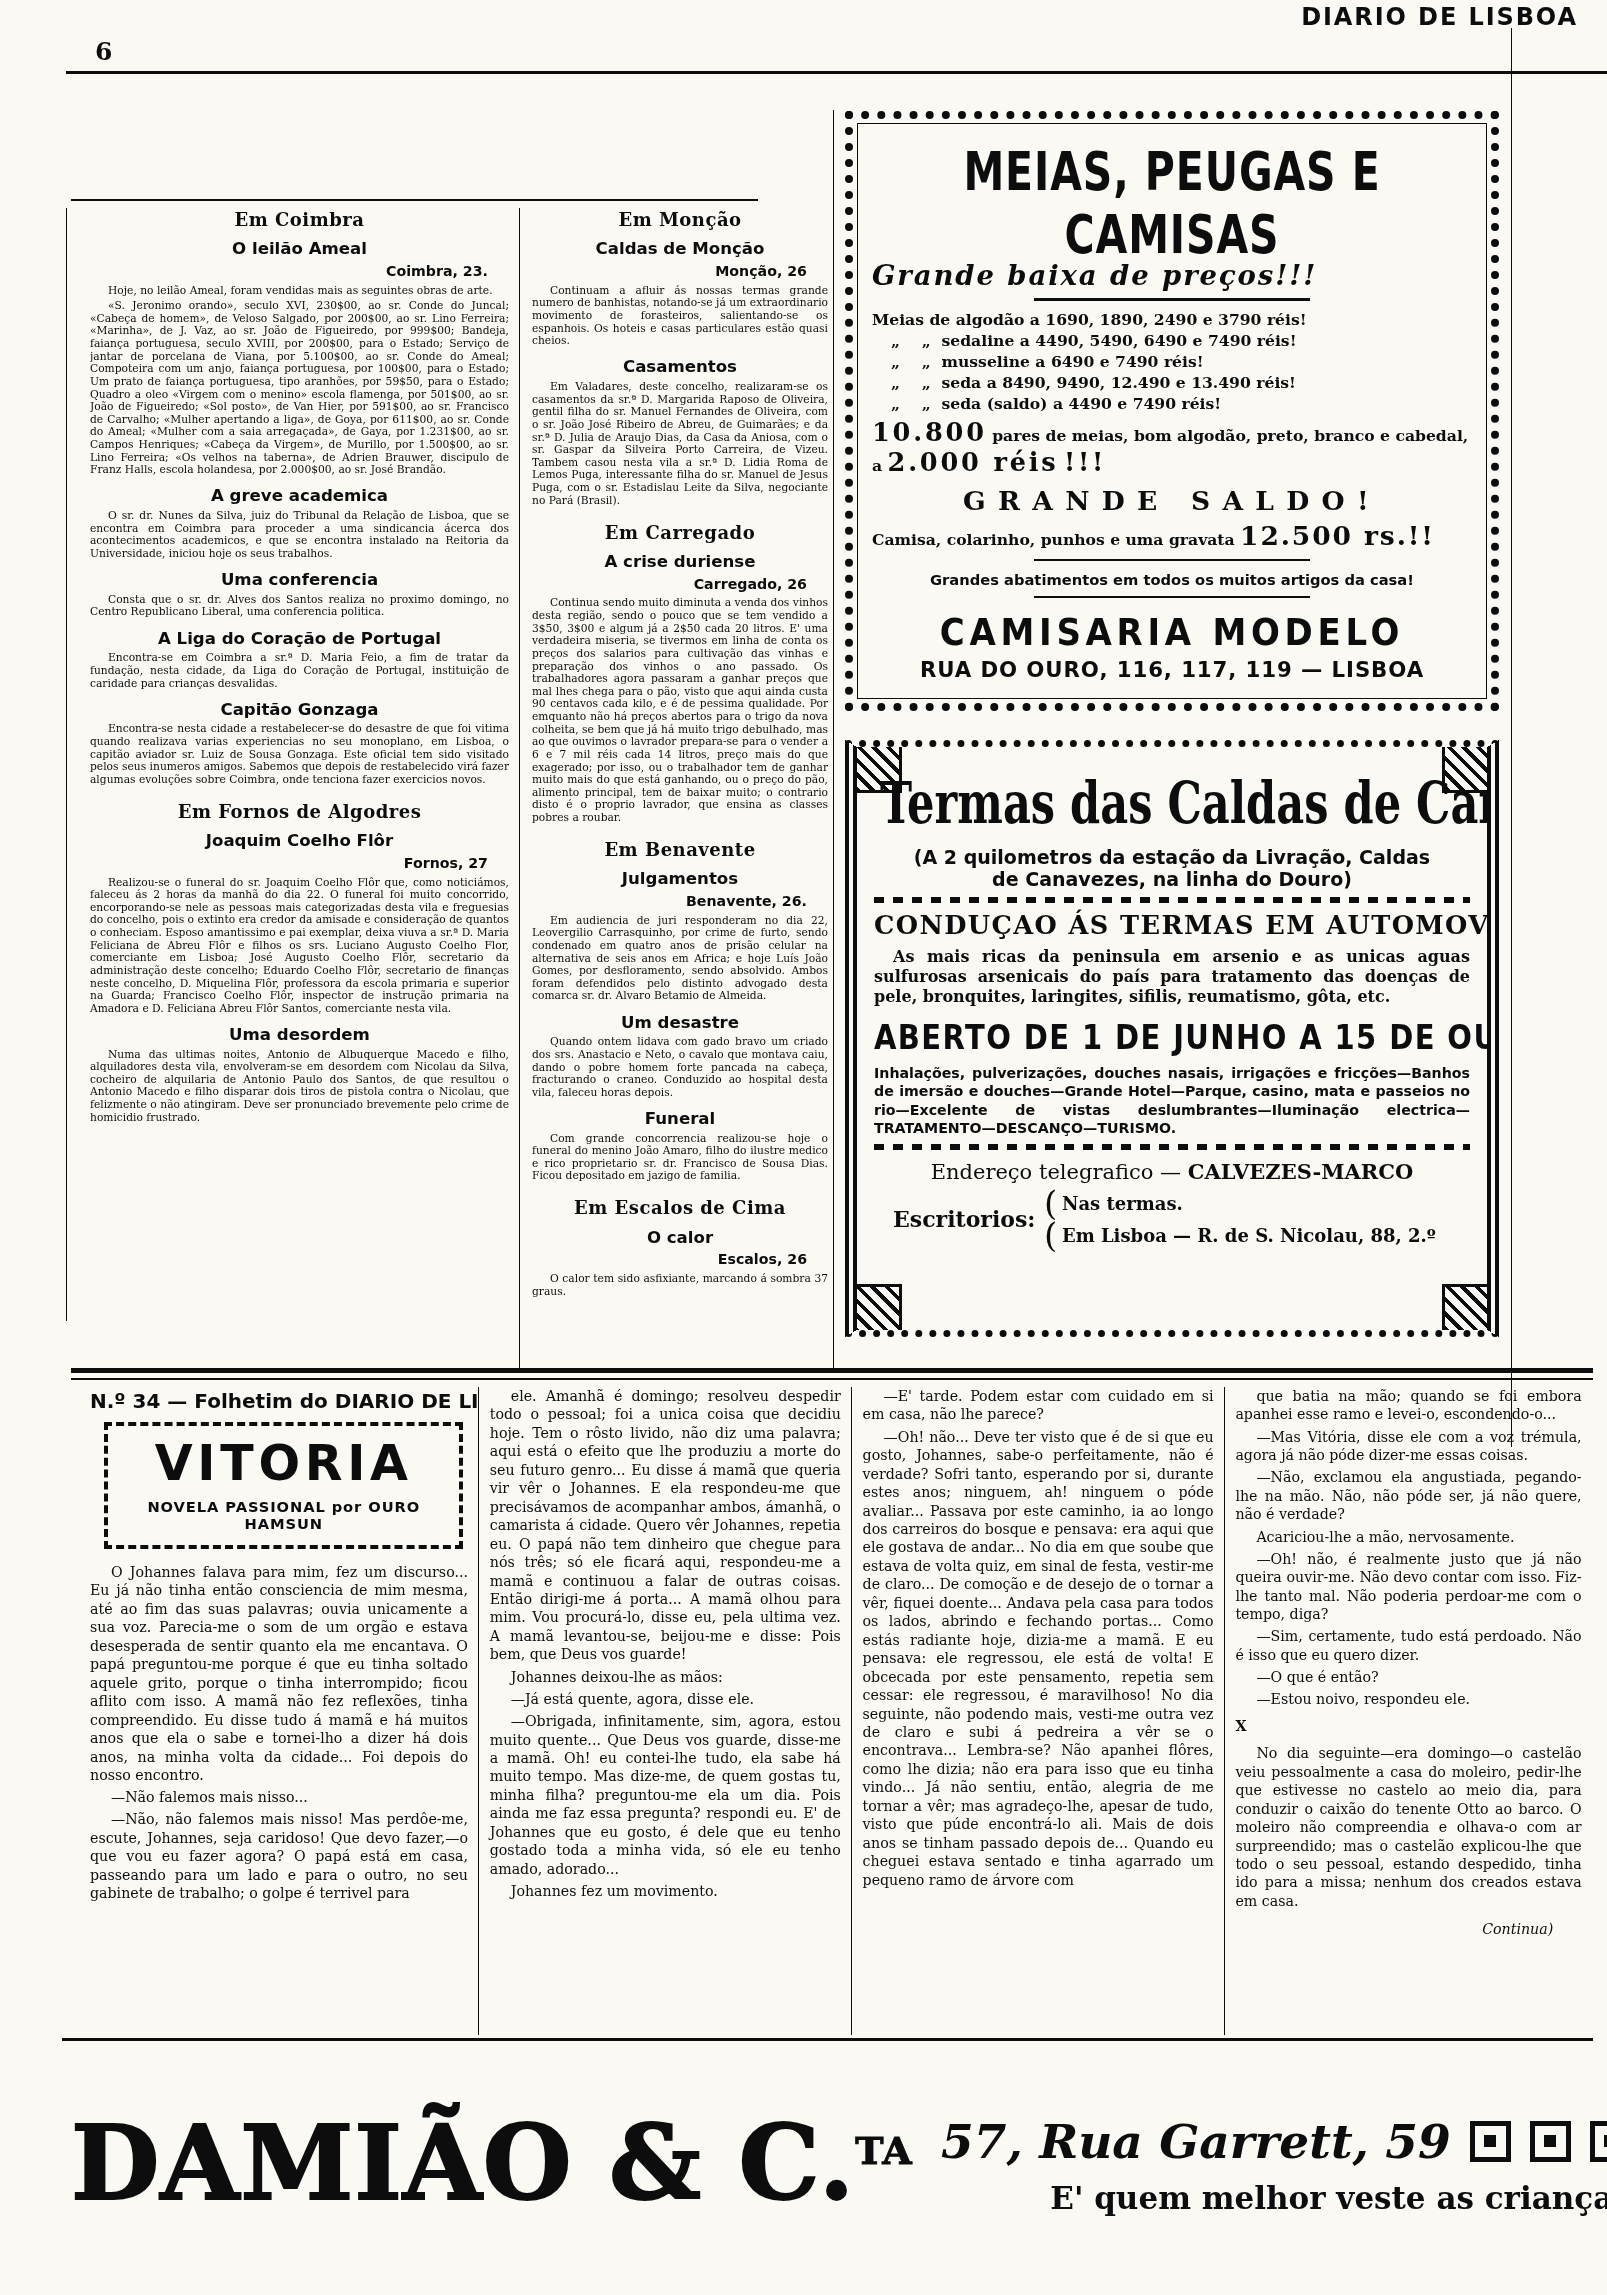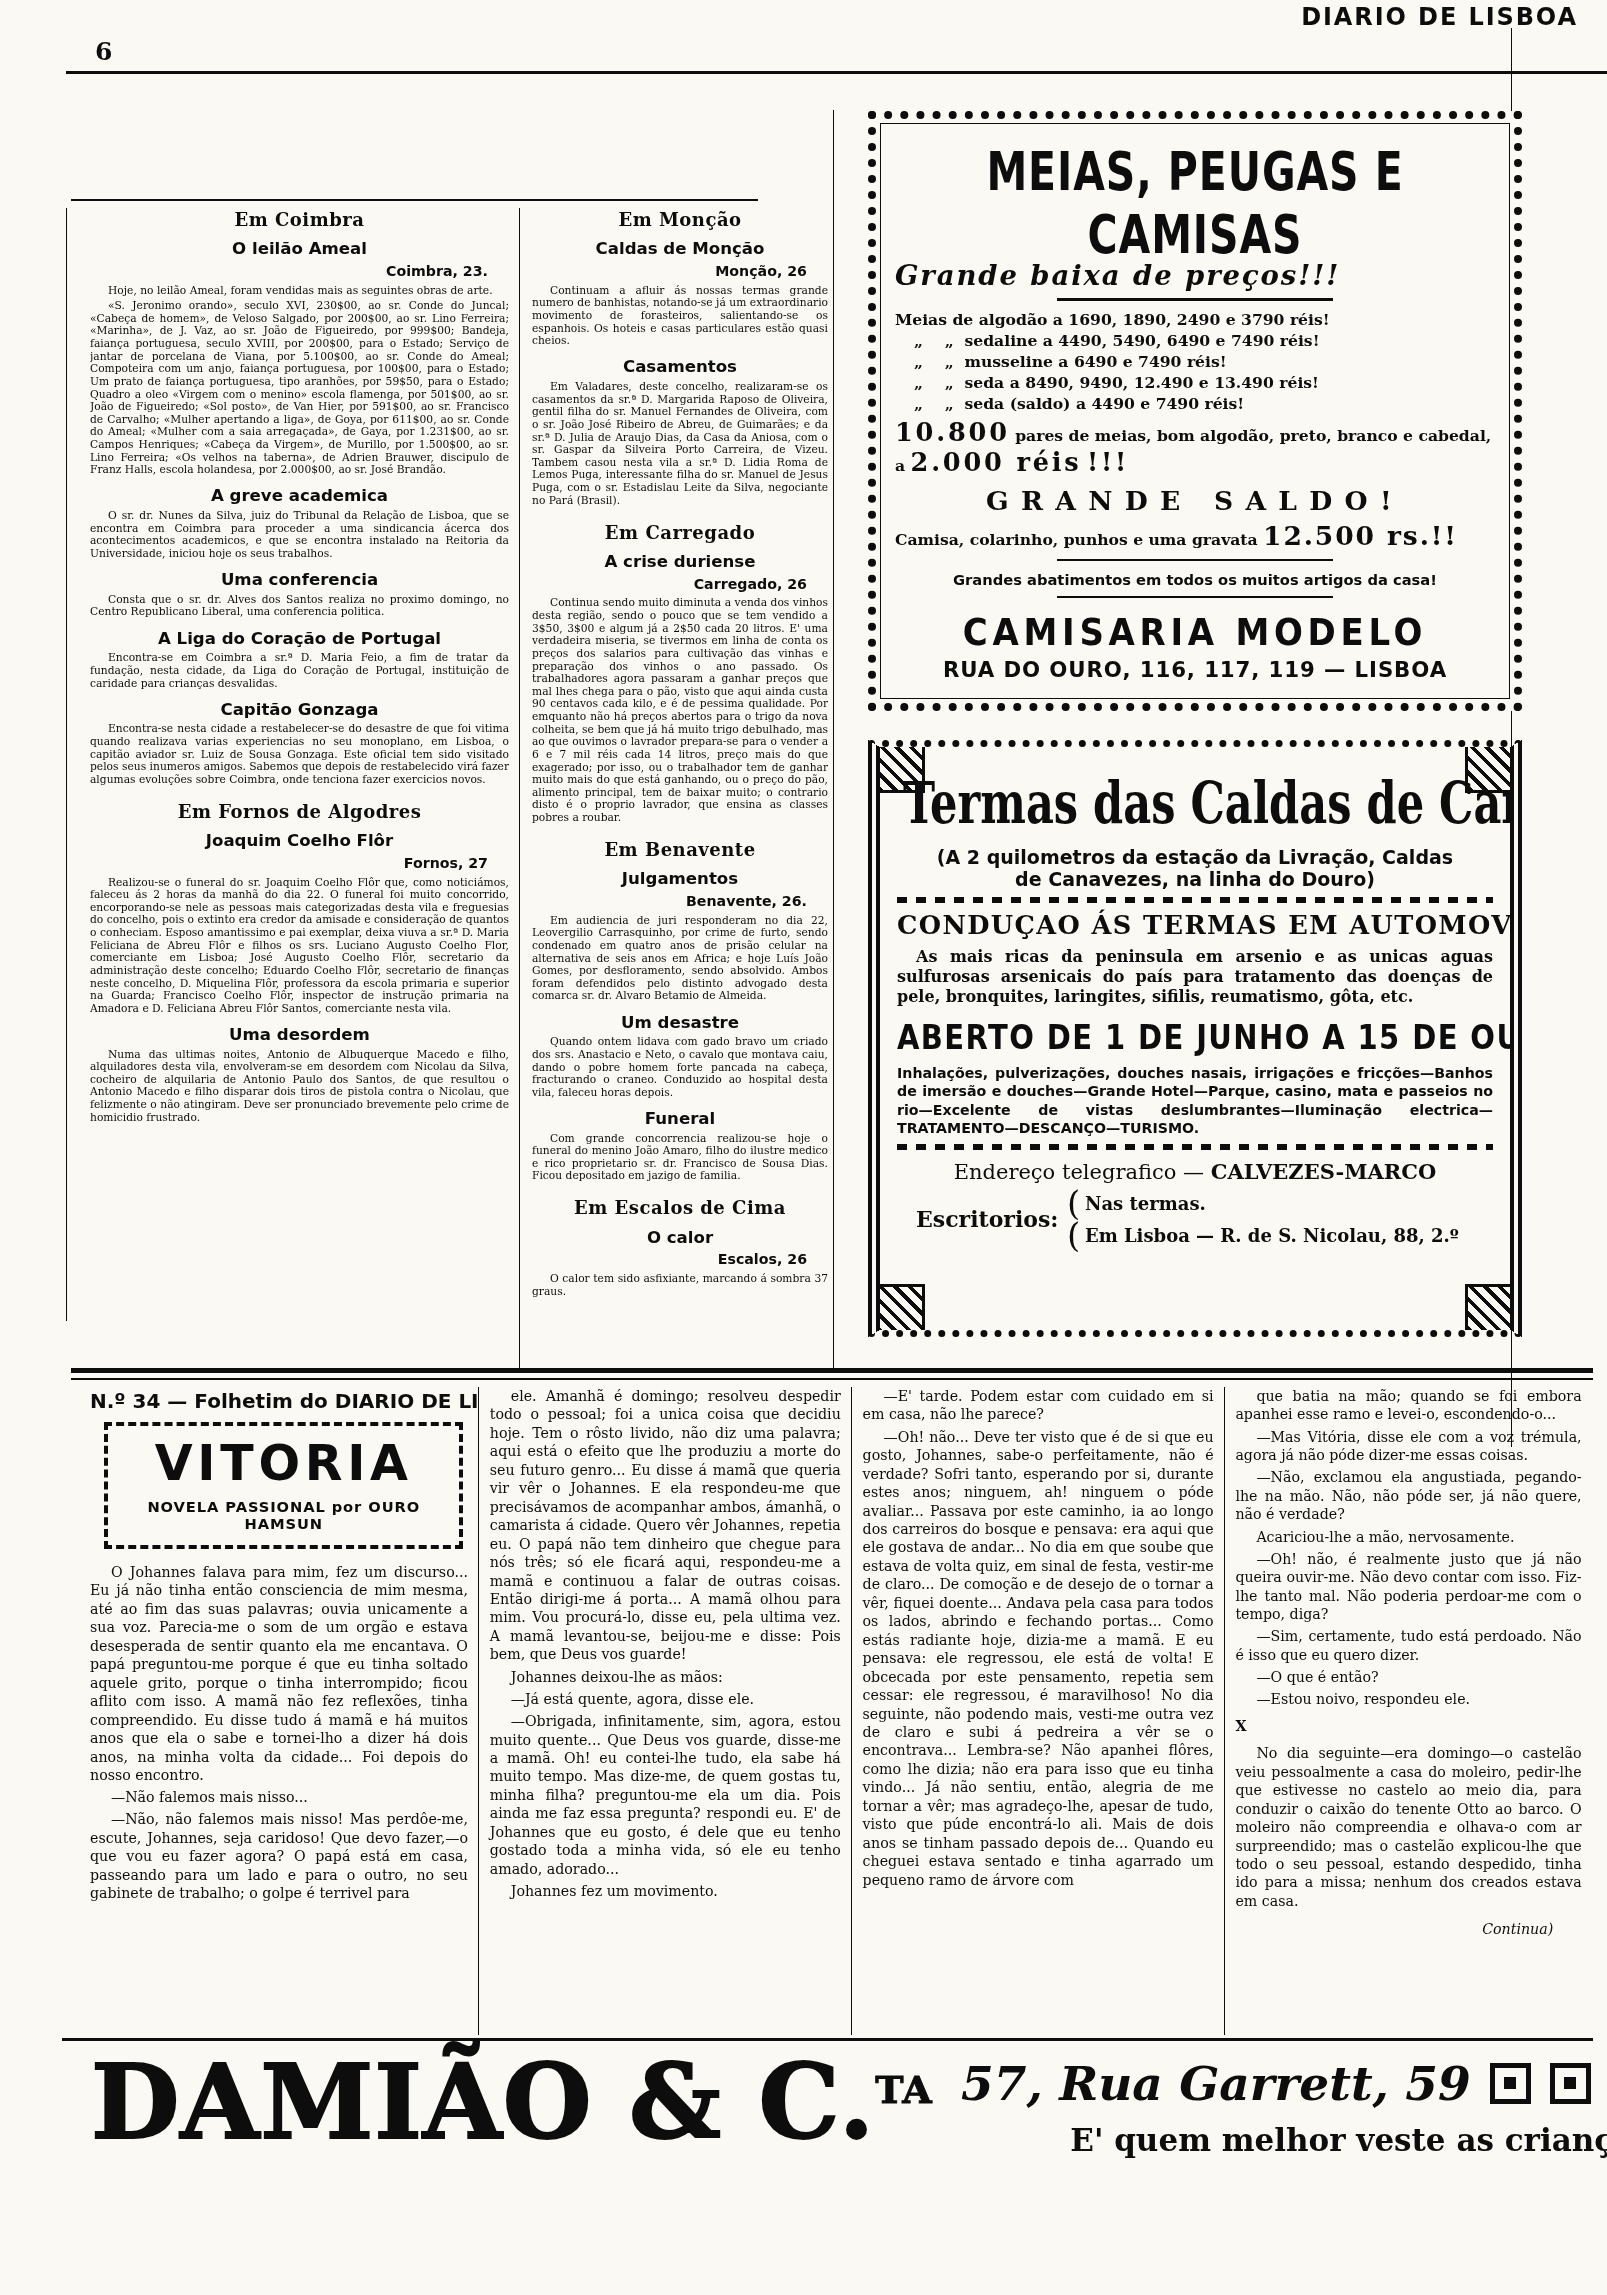--- a/index.html
+++ b/index.html
@@ -25,21 +25,21 @@
   #vr1{left:519px;top:208px;width:1.4px;height:1161px;}
   #vr2{left:833px;top:110px;width:1.4px;height:1258px;}
   #vr3{left:1511px;top:28.4px;width:1.4px;height:1419px;}
   #vr-left{left:66px;top:208px;width:0.9px;height:1113px;}
   .head1{margin:14.2px 0 3.8px;text-align:center;font-size:18px;font-weight:bold;letter-spacing:0.5px;}
   .head1.first{margin-top:0.9px;}
   .subhead{margin:9.5px 0 4.7px;text-align:center;font-size:16.6px;font-weight:bold;font-family:"DejaVu Sans",sans-serif;}
   .dateline{text-align:right;padding-right:21px;font-size:14.2px;font-weight:bold;font-family:"DejaVu Sans",sans-serif;margin:0.9px 0 5.7px;}
   .newscol p{margin:0 0 2.8px;font-size:10.7px;line-height:1.18;text-align:justify;text-indent:18px;}
   
-  #ads{position:absolute;left:868px;top:111px;width:654px;}
+  #ads{position:absolute;left:845px;top:111px;width:654px;}
   .ad-frame{border:8.5px dotted #0d0d0d;padding:3.8px;background:#faf9f4;}
   .ad-inner{border:1.9px solid #0d0d0d;padding:12.3px 14.2px;height:550px;overflow:hidden;}
   .ad1-title{margin:4.7px 0 3.8px;text-align:center;font-size:41px;font-weight:bold;font-family:"DejaVu Sans",sans-serif;letter-spacing:0.9px;transform:scaleY(1.3);transform-origin:top;}
   .ad1-sub{margin:22px 0 2.8px;text-align:left;font-size:27.5px;font-weight:bold;font-style:italic;letter-spacing:1.9px;}
   .hr-short{width:46%;height:2.4px;background:#0d0d0d;margin:7.6px auto 9.5px;}
   .price{font-size:15.6px;font-weight:bold;margin:1.9px 0;white-space:pre-wrap;}
   .price.ditto{padding-left:19px;}
   .offer{font-size:15.6px;font-weight:bold;margin:3.8px 0;}
   .offer .big{font-size:25.6px;letter-spacing:2.8px;}
   .saldo-title{text-align:center;font-size:26.5px;font-weight:bold;letter-spacing:12.3px;margin:8.5px 0 3.8px;}
@@ -79,21 +79,21 @@
   #f4{width:360px;}
   .fol-header{font-size:20px;font-weight:bold;font-family:"DejaVu Sans",sans-serif;white-space:nowrap;margin:1.9px 0 9.5px;}
   .vitoria-box{border:4.7px dashed #0d0d0d;margin:0 4.7px 14.2px 14.2px;padding:8.5px 4.7px 12.3px;text-align:center;}
   .vtitle{font-size:49px;font-weight:bold;font-family:"DejaVu Sans",sans-serif;letter-spacing:4.7px;}
   .vsub{font-size:14.7px;font-weight:bold;font-family:"DejaVu Sans",sans-serif;letter-spacing:0.9px;margin-top:6.6px;}
   .fcol p{margin:0 0 3.8px;font-size:14.2px;line-height:1.3;text-align:justify;text-indent:21px;}
   .chapter-x{text-align:center;font-size:19px;font-weight:bold;text-indent:0 !important;margin:8.5px 0 !important;}
   .continua{text-align:right !important;font-style:italic;text-indent:0 !important;padding-right:28.4px;margin-top:9.5px !important;}
   
   #bottom-rule{left:62px;right:14.2px;top:2038px;height:3.3px;}
-  #bottom-ad{position:absolute;left:71px;right:19px;top:2051px;height:223px;display:flex;align-items:flex-start;margin-left:20px;}
+  #bottom-ad{position:absolute;left:71px;right:19px;top:2051px;height:223px;display:flex;align-items:center;}
   .damiao{font-size:102px;font-weight:bold;letter-spacing:0.9px;line-height:1;white-space:nowrap;-webkit-text-stroke:1.9px #0d0d0d;}
   .damiao sup{font-size:38px;-webkit-text-stroke:0.9px #0d0d0d;}
   .ba-right{margin-left:28.4px;display:flex;flex-direction:column;gap:4.7px;padding-top:4.7px;flex:1;}
   .addr-row{display:flex;align-items:center;gap:19px;justify-content:flex-end;}
   .addr{font-size:47px;font-weight:bold;font-style:italic;white-space:nowrap;}
   .sq{width:31px;height:31px;border:5.7px solid #0d0d0d;display:inline-flex;align-items:center;justify-content:center;}
   .sq::after{content:"";width:12.3px;height:12.3px;background:#0d0d0d;}
   .tagline{font-size:31px;font-weight:bold;text-align:right;margin-top:6.6px;white-space:nowrap;}
 </style>
 </head>

